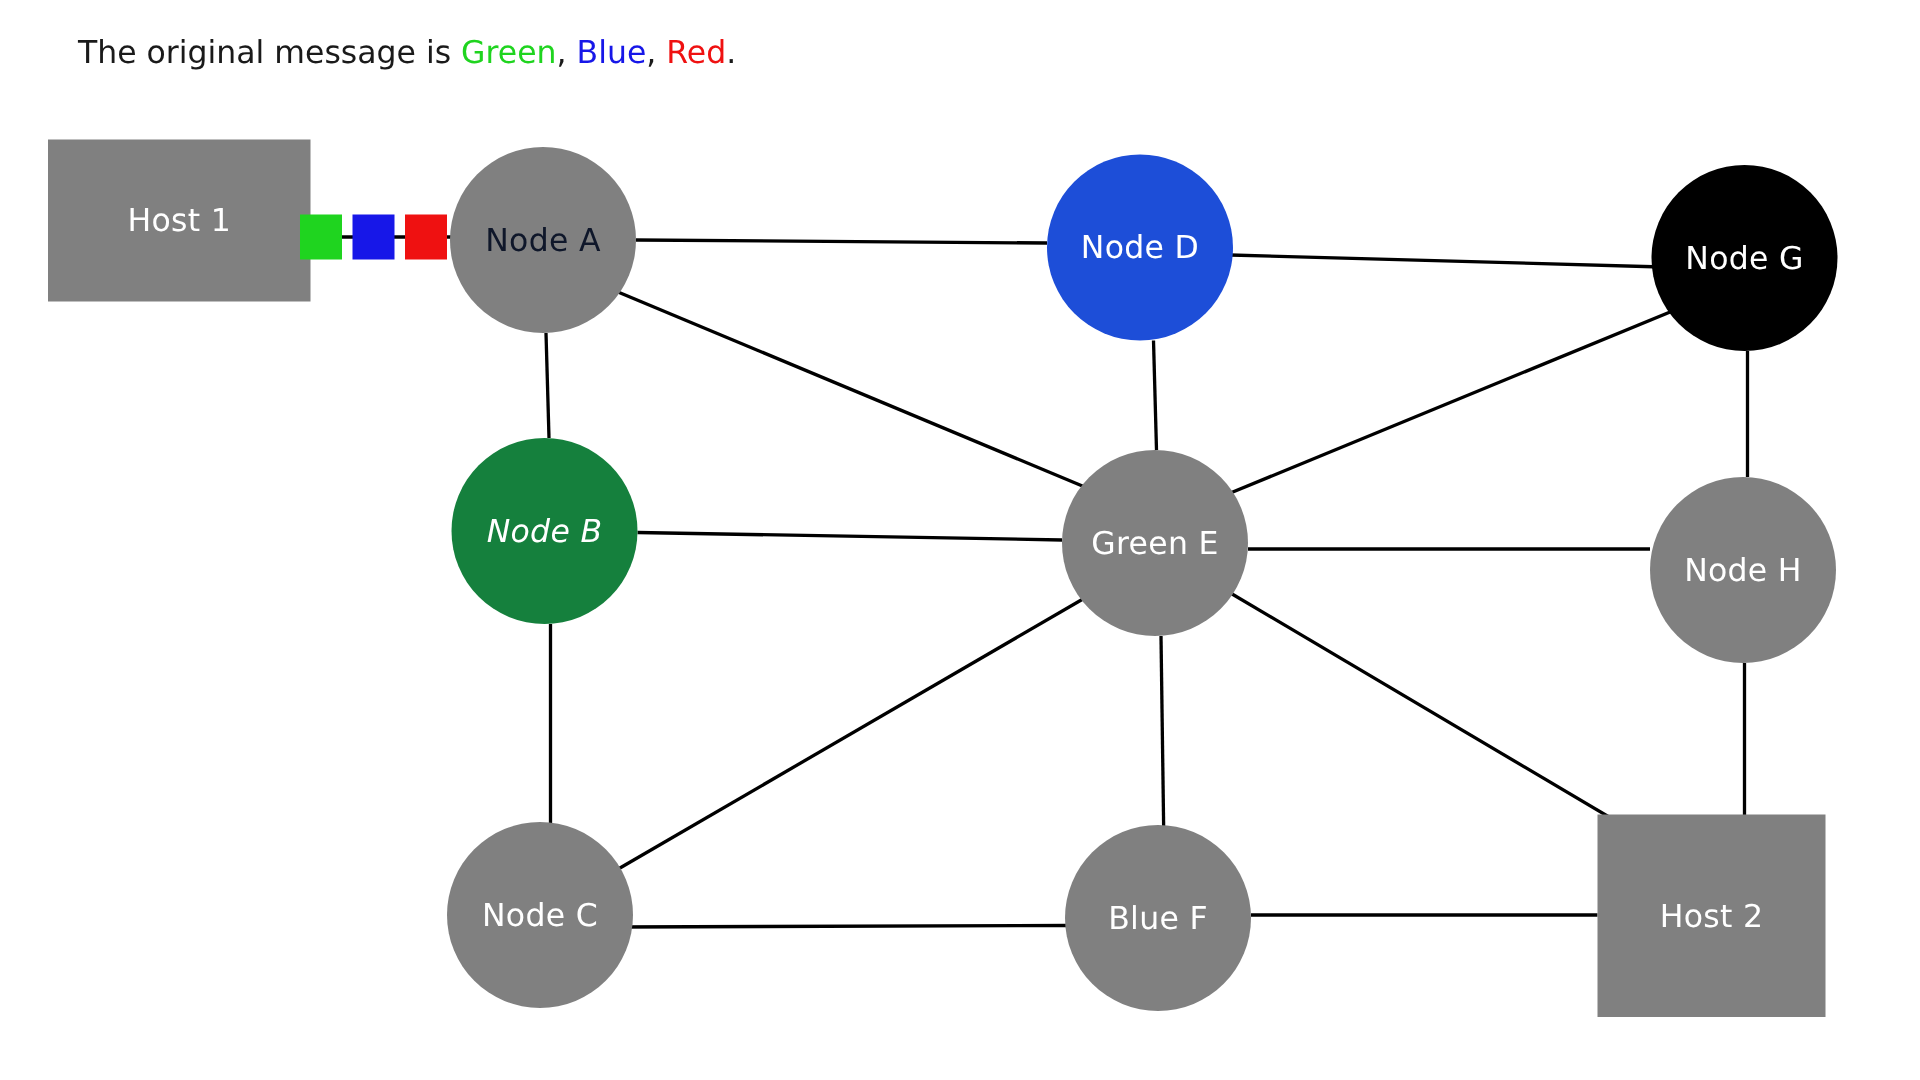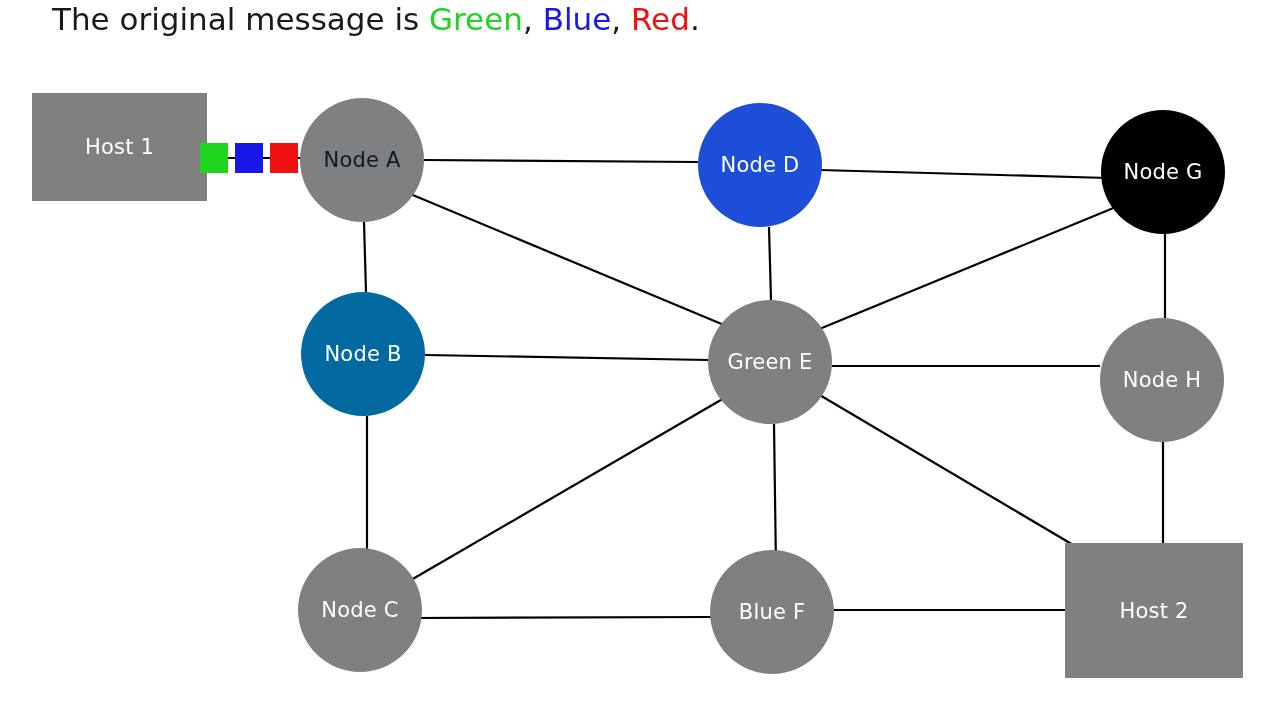--- a/index.html
+++ b/index.html
@@ -14,22 +14,22 @@
   #stage {
     position: relative;
     width: 1280px;
     height: 720px;
     background: #ffffff;
     overflow: hidden;
   }
   #title {
     position: absolute;
     left: 52px;
-    top: 2px;
-    font-size: 31px;
+    top: 24px;
+    font-size: 21px;
     line-height: 1.1;
     color: #1a1a1a;
     white-space: nowrap;
     font-family: "DejaVu Sans", "Liberation Sans", sans-serif;
   }
   #title .w-green { color: #1fd41f; }
   #title .w-blue  { color: #1717e8; }
   #title .w-red   { color: #ef1111; }
   #title .w-plain { color: #1a1a1a; }
 
@@ -89,21 +89,21 @@
       <line x1="818" y1="394" x2="1102" y2="562" stroke="#000000" stroke-width="2.2" stroke-linecap="butt"></line>
       <line x1="834" y1="610" x2="1065" y2="610" stroke="#000000" stroke-width="2.2" stroke-linecap="butt"></line>
       <line x1="1165" y1="234" x2="1165" y2="318" stroke="#000000" stroke-width="2.2" stroke-linecap="butt"></line>
       <line x1="1163" y1="442" x2="1163" y2="560" stroke="#000000" stroke-width="2.2" stroke-linecap="butt"></line>
     </svg>
 
   <div id="node-layer">
       <div class="node circle" style="left: 300px; top: 98px; width: 124px; height: 124px; background: rgb(128, 128, 128); color: #0f172a;">
         <span class="node-label">Node A</span>
       </div>
-      <div class="node circle" style="left: 301px; top: 292px; width: 124px; height: 124px; background: #0369a1; color: rgb(255, 255, 255);">
+      <div class="node circle" style="left: 301px; top: 292px; width: 124px; height: 124px; background: #15803d; color: rgb(255, 255, 255); font-style: italic;">
         <span class="node-label">Node B</span>
       </div>
       <div class="node circle" style="left: 298px; top: 548px; width: 124px; height: 124px; background: rgb(128, 128, 128); color: rgb(255, 255, 255);">
         <span class="node-label">Node C</span>
       </div>
       <div class="node circle" style="left: 698px; top: 103px; width: 124px; height: 124px; background: #1d4ed8; color: rgb(255, 255, 255);">
         <span class="node-label">Node D</span>
       </div>
       <div class="node circle" style="left: 708px; top: 300px; width: 124px; height: 124px; background: rgb(128, 128, 128); color: rgb(255, 255, 255);">
         <span class="node-label">Green E</span>
@@ -113,21 +113,21 @@
       </div>
       <div class="node circle" style="left: 1101px; top: 110px; width: 124px; height: 124px; background: #000000; color: rgb(255, 255, 255);">
         <span class="node-label">Node G</span>
       </div>
       <div class="node circle" style="left: 1100px; top: 318px; width: 124px; height: 124px; background: rgb(128, 128, 128); color: rgb(255, 255, 255);">
         <span class="node-label">Node H</span>
       </div>
       <div class="node rect" style="left: 32px; top: 93px; width: 175px; height: 108px; background: rgb(128, 128, 128); color: rgb(255, 255, 255);">
         <span class="node-label">Host 1</span>
       </div>
-      <div class="node rect" style="left: 1065px; top: 543px; width: 178px; height: 135px; background: rgb(128, 128, 128); color: rgb(255, 255, 255);">
+      <div class="node rect" style="left: 1065px; top: 543px; width: 152px; height: 135px; background: rgb(128, 128, 128); color: rgb(255, 255, 255);">
         <span class="node-label">Host 2</span>
       </div>
     </div>
 
   <div id="packet-layer">
       <div class="packet" title="green" style="left: 200px; top: 143px; width: 28px; height: 30px; background: rgb(31, 212, 31);"></div>
       <div class="packet" title="blue" style="left: 235px; top: 143px; width: 28px; height: 30px; background: rgb(23, 23, 232);"></div>
       <div class="packet" title="red" style="left: 270px; top: 143px; width: 28px; height: 30px; background: rgb(239, 17, 17);"></div>
     </div>
 

